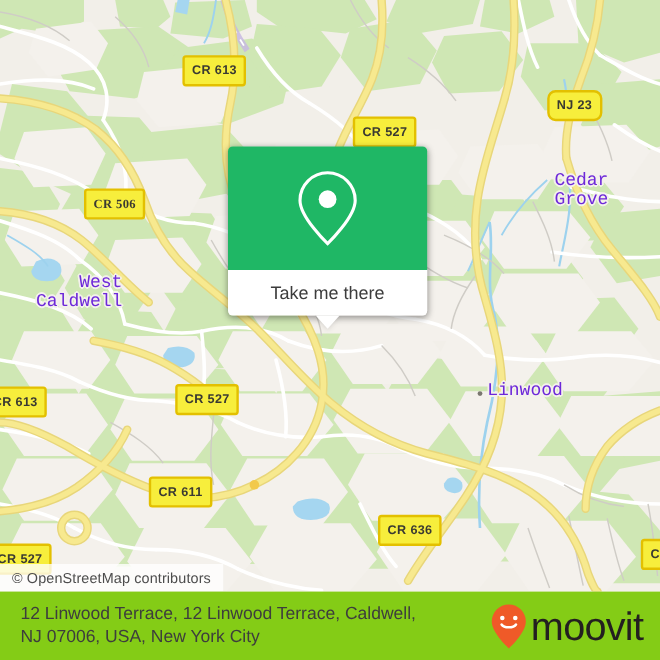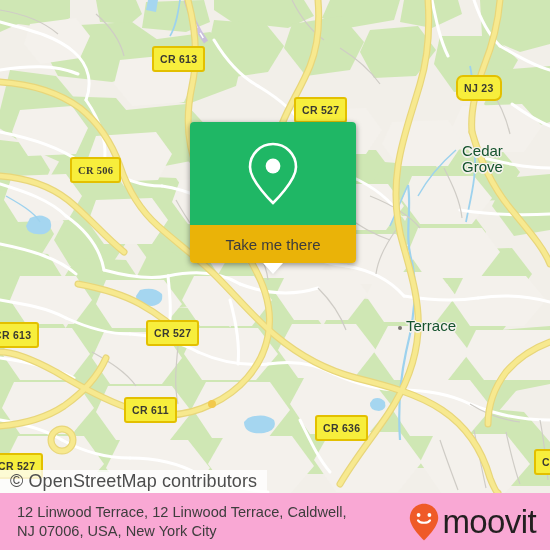--- a/index.html
+++ b/index.html
@@ -36,28 +36,29 @@
     white-space: nowrap;
     text-align: center;
     display: flex;
     align-items: center;
     justify-content: center;
   }
 
   
   .place {
     position: absolute;
-    color: #14532d;
+    color: #6d28d9;
     font-size: 15px;
     line-height: 16px;
     text-align: right;
     white-space: nowrap;
     text-shadow:
       1.5px 0 #f4f1ec, -1.5px 0 #f4f1ec, 0 1.5px #f4f1ec, 0 -1.5px #f4f1ec,
       1px 1px #f4f1ec, -1px -1px #f4f1ec, 1px -1px #f4f1ec, -1px 1px #f4f1ec;
+    font-family: Liberation Mono, monospace;
   }
   .place-dot {
     position: absolute;
     width: 4px; height: 4px;
     border-radius: 50%;
     background: #7a7770;
   }
 
   
   .popup {
@@ -71,21 +72,21 @@
   }
   .popup-head {
     background: #1fb765;
     height: 103px;
     border-radius: 4px 4px 0 0;
     display: flex;
     align-items: center;
     justify-content: center;
   }
   .popup-action {
-    background: #eab308;
+    background: #ffffff;
     height: 38px;
     border-radius: 0 0 4px 4px;
     display: flex;
     align-items: center;
     justify-content: center;
     color: #3c3c3c;
     font-size: 15px;
     position: relative;
   }
   .popup-tail {
@@ -102,31 +103,31 @@
   
   .attribution {
     position: absolute;
     left: 0; top: 470px;
     height: 23px;
     padding: 0 10px 0 10px;
     background: rgba(255,255,255,0.78);
     display: flex;
     align-items: center;
     color: #4d4d4d;
-    font-size: 18px;
+    font-size: 12px;
     letter-spacing: 0.1px;
     white-space: nowrap;
   }
 
   
   .footer {
     position: absolute;
     left: 0; top: 493px;
     width: 550px; height: 57px;
-    background: #f9a8d4;
+    background: #84cc16;
     display: flex;
     align-items: center;
     justify-content: space-between;
     padding: 0 14px 0 17px;
     overflow: hidden;
   }
   .footer-title {
     color: #3d3d3d;
     font-size: 14.6px;
     line-height: 19px;
@@ -410,33 +411,37 @@
       </div>
     <div class="shield" style="left:146px; top:320px;">
         <span>CR 527</span>
       </div>
     <div class="shield" style="left:124px; top:397px;text-align:right;">
         <span>CR 611</span>
       </div>
     <div class="shield" style="left:-10px; top:453px;">
         <span>CR 527</span>
       </div>
-    <div class="shield" style="left:315px; top:415px;text-align:right;">
+    <div class="shield" style="left:315px; top:429px;text-align:right;">
         <span>CR 636</span>
       </div>
     <div class="shield" style="left:534px; top:449px;">
         <span>CR</span>
       </div>
 
     <div class="place" style="left:462px; top:143px;">
       <div>Cedar</div>
       <div>Grove</div>
     </div>
+    <div class="place" style="left:30px; top:228px;">
+      <div>West</div>
+      <div>Caldwell</div>
+    </div>
     <div class="place" style="left:406px; top:318px;">
-      <div>Terrace</div>
+      <div>Linwood</div>
     </div>
     <div class="place-dot" style="left:398px; top:326px;"></div>
 
     <div class="popup">
       <div class="popup-head">
         <svg width="52" height="66" viewBox="0 0 52 66">
           <path d="M26 3 C 13.3 3 3 13.3 3 26 C 3 40 26 62 26 62 C 26 62 49 40 49 26 C 49 13.3 38.7 3 26 3 Z" fill="none" stroke="#ffffff" stroke-width="2.6"></path>
           <circle cx="26" cy="25" r="7.4" fill="#ffffff"></circle>
         </svg>
       </div>

